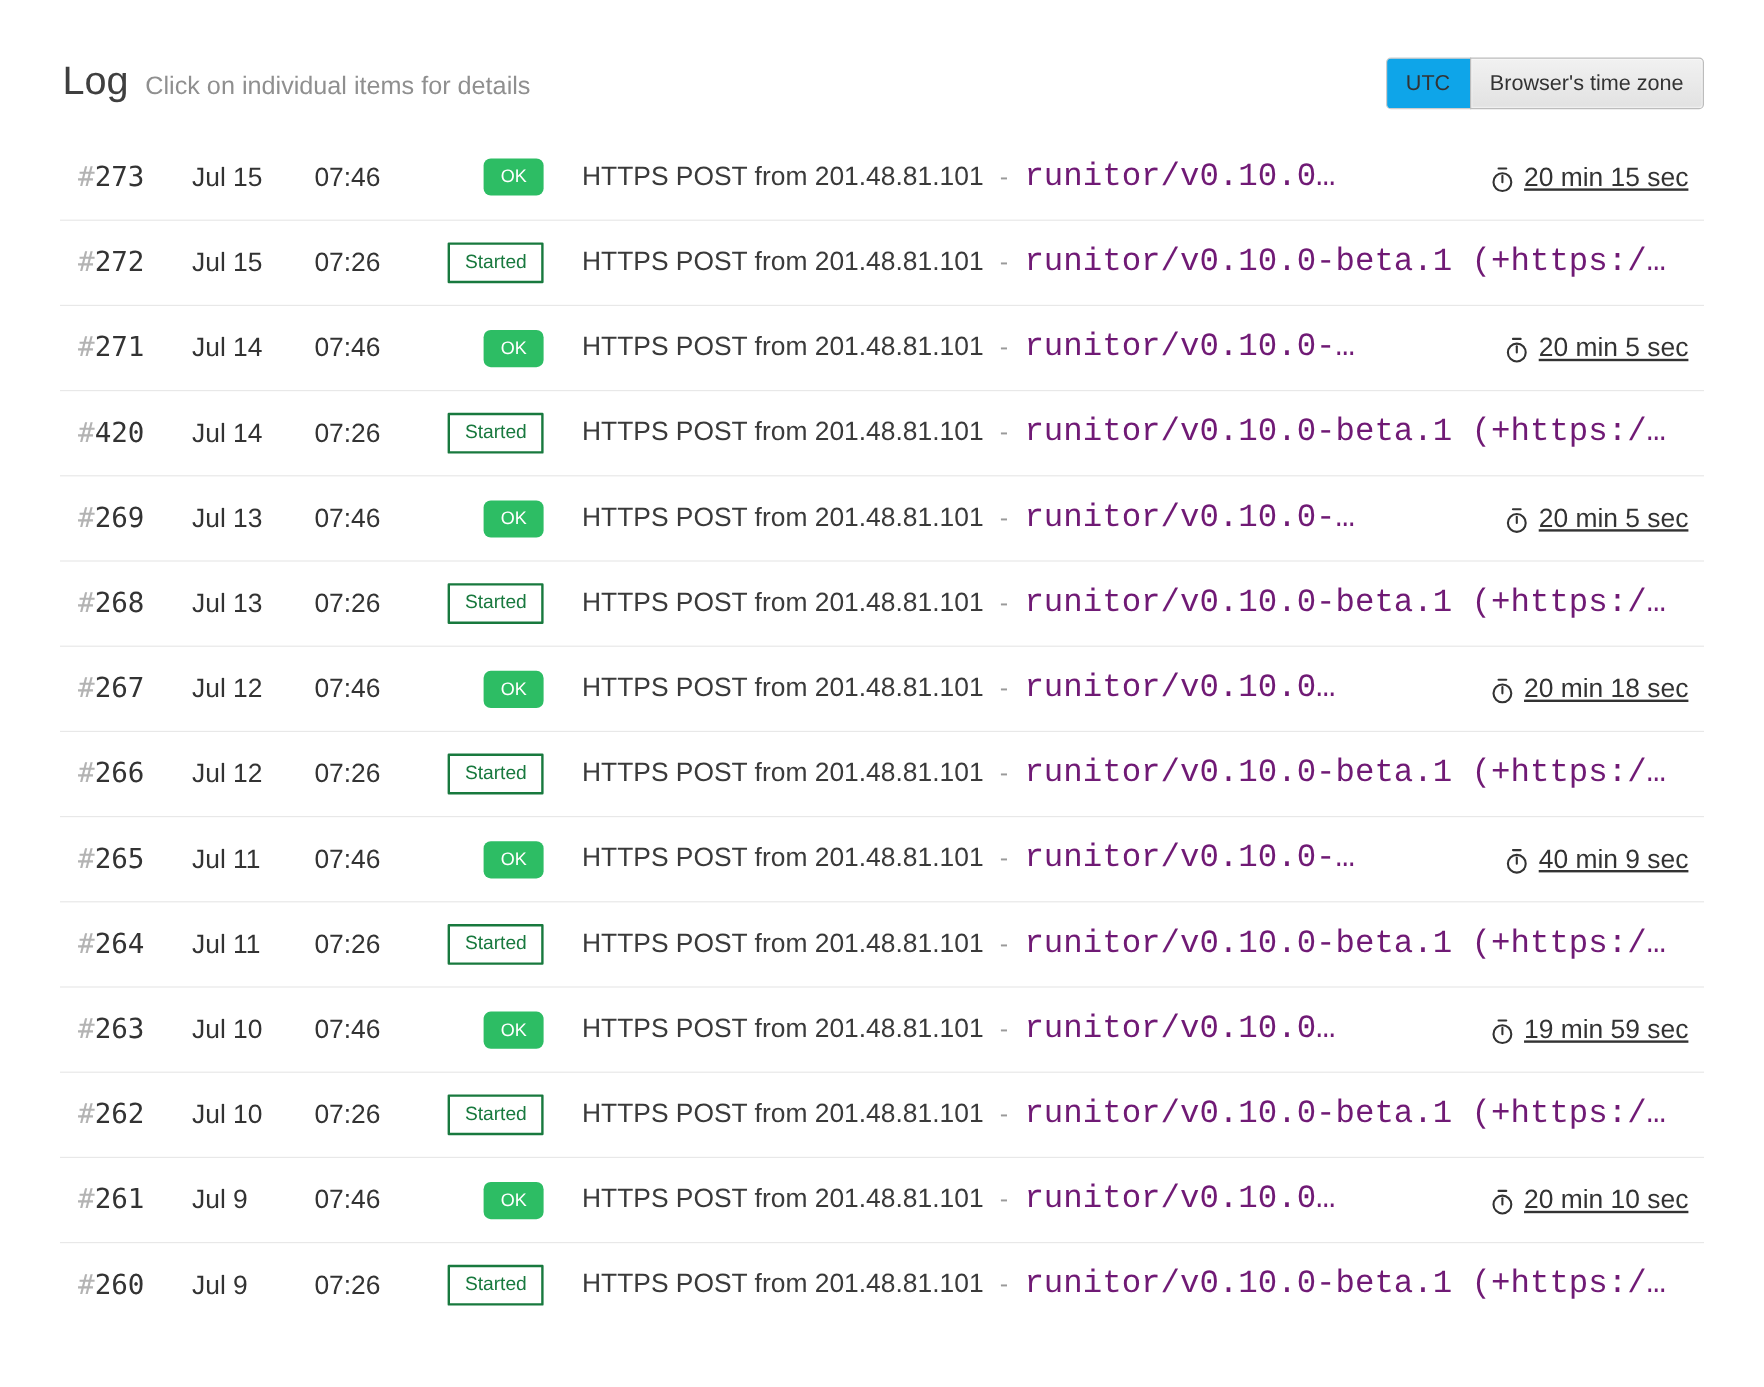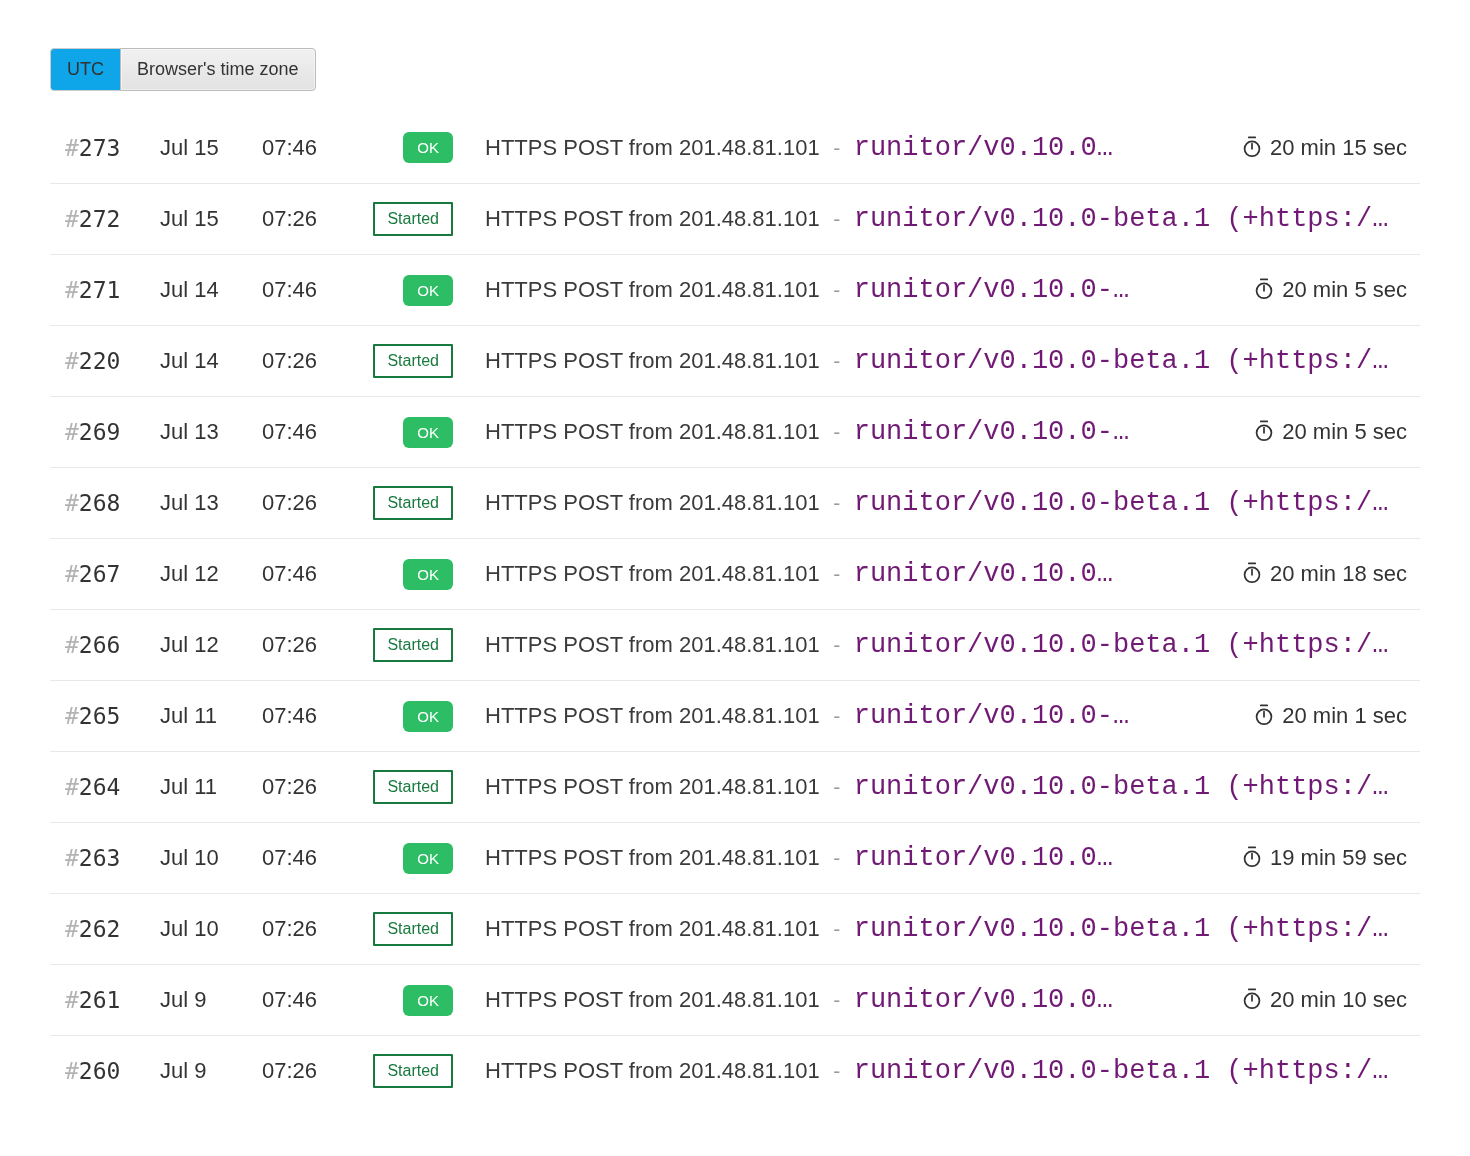--- a/index.html
+++ b/index.html
@@ -126,34 +126,39 @@
     font-family: Liberation Mono, monospace;
     font-size: 27px;
     overflow: hidden;
   }
 
   .col-duration {
     flex: none;
     margin-left: 14px;
     padding-right: 13px;
     display: flex;
-    align-items: flex-start;
+    align-items: flex-end;
     gap: 7px;
     font-size: 22px;
     color: #333;
     white-space: nowrap;
+    text-decoration: underline;
   }
   .stopwatch-icon { display: inline-flex; }
 </style>
 </head>
 <body>
 
 <div class="container">
 
   <div class="page-header">
+    <div class="title-wrap">
+      <h1 class="page-title">Log</h1>
+      <span class="page-subtitle">Click on individual items for details</span>
+    </div>
     <div class="btn-group">
       <button class="tz-btn left">UTC</button>
       <button class="tz-btn right active">Browser's time zone</button>
     </div>
   </div>
 
   <div class="log-list">
       <div class="log-row">
     <div class="col-num"><span class="hash">#</span><span class="num">273</span></div>
     <div class="col-date">Jul 15</div>
@@ -208,21 +213,21 @@
         <svg width="22" height="23" viewBox="0 0 24 25" fill="none" stroke="#333" stroke-width="1.9" stroke-linecap="round">
           <line x1="8.5" y1="2.6" x2="15.5" y2="2.6"></line>
           <circle cx="12" cy="15" r="8.1"></circle>
           <line x1="12" y1="15" x2="12" y2="9.3"></line>
         </svg>
       </span>
       <span>20 min 5 sec</span>
     </div>
   </div>
       <div class="log-row">
-    <div class="col-num"><span class="hash">#</span><span class="num">220</span></div>
+    <div class="col-num"><span class="hash">#</span><span class="num">420</span></div>
     <div class="col-date">Jul 14</div>
     <div class="col-time">07:26</div>
     <div class="col-badge">
       <span class="badge badge-started">Started</span>
     </div>
     <div class="col-desc">
       <span class="desc-message">HTTPS POST from 201.48.81.101</span>
           <span class="desc-sep">-</span>
           <span class="desc-agent">runitor/v0.10.0-beta.1 (+https:/…</span>
     </div>
@@ -315,21 +320,21 @@
           <span class="desc-agent">runitor/v0.10.0-…</span>
     </div>
     <div class="col-duration">
       <span class="stopwatch-icon">
         <svg width="22" height="23" viewBox="0 0 24 25" fill="none" stroke="#333" stroke-width="1.9" stroke-linecap="round">
           <line x1="8.5" y1="2.6" x2="15.5" y2="2.6"></line>
           <circle cx="12" cy="15" r="8.1"></circle>
           <line x1="12" y1="15" x2="12" y2="9.3"></line>
         </svg>
       </span>
-      <span>20 min 1 sec</span>
+      <span>40 min 9 sec</span>
     </div>
   </div>
       <div class="log-row">
     <div class="col-num"><span class="hash">#</span><span class="num">264</span></div>
     <div class="col-date">Jul 11</div>
     <div class="col-time">07:26</div>
     <div class="col-badge">
       <span class="badge badge-started">Started</span>
     </div>
     <div class="col-desc">

